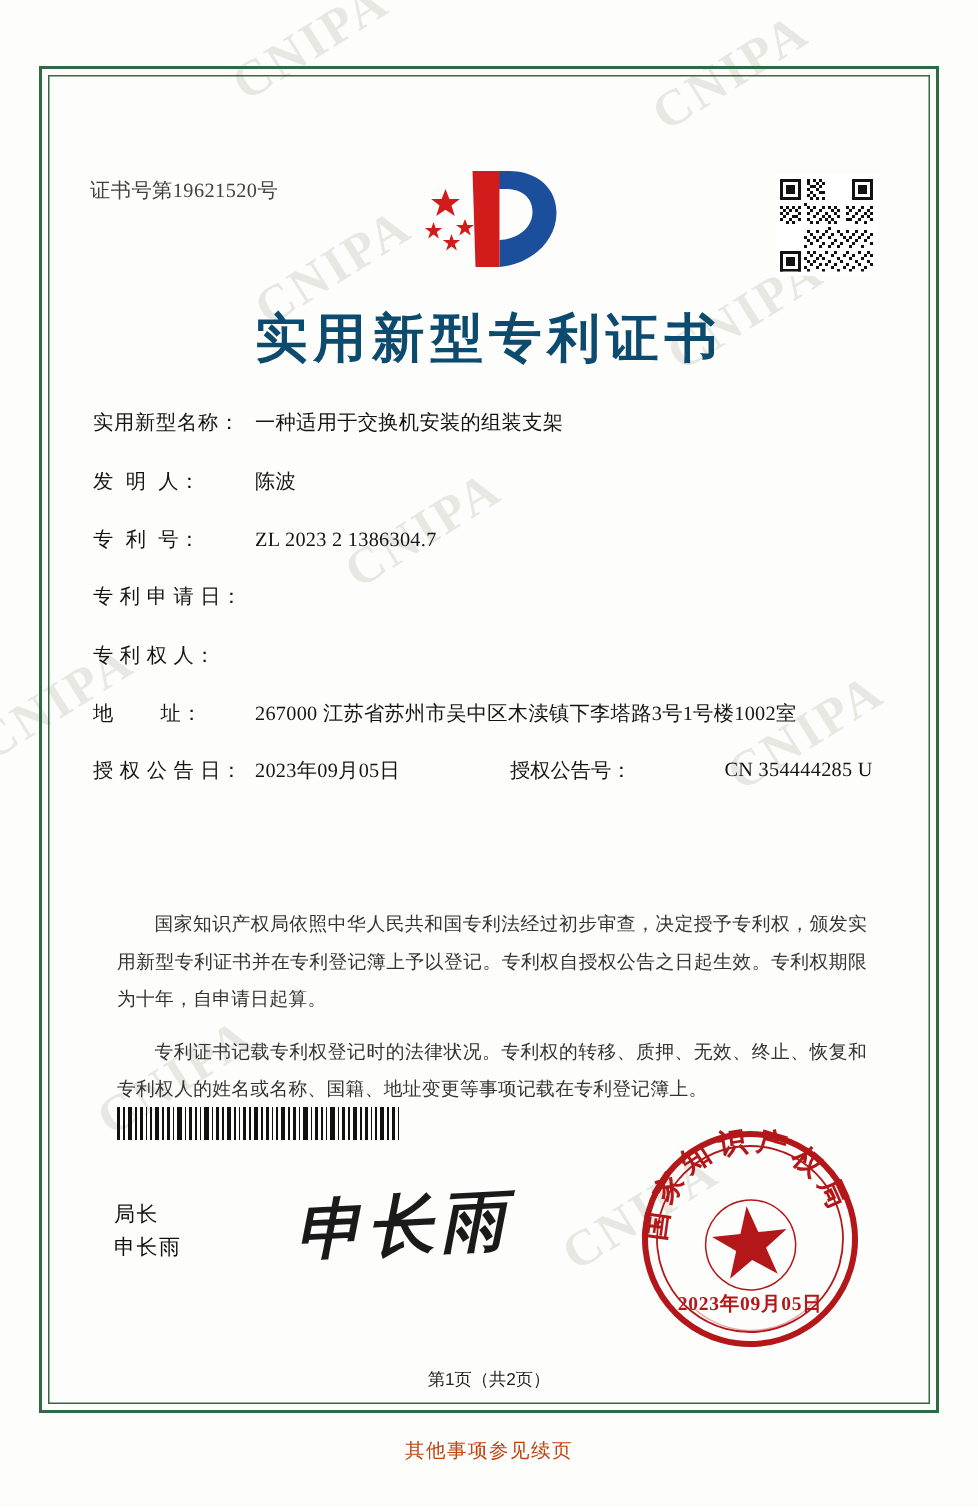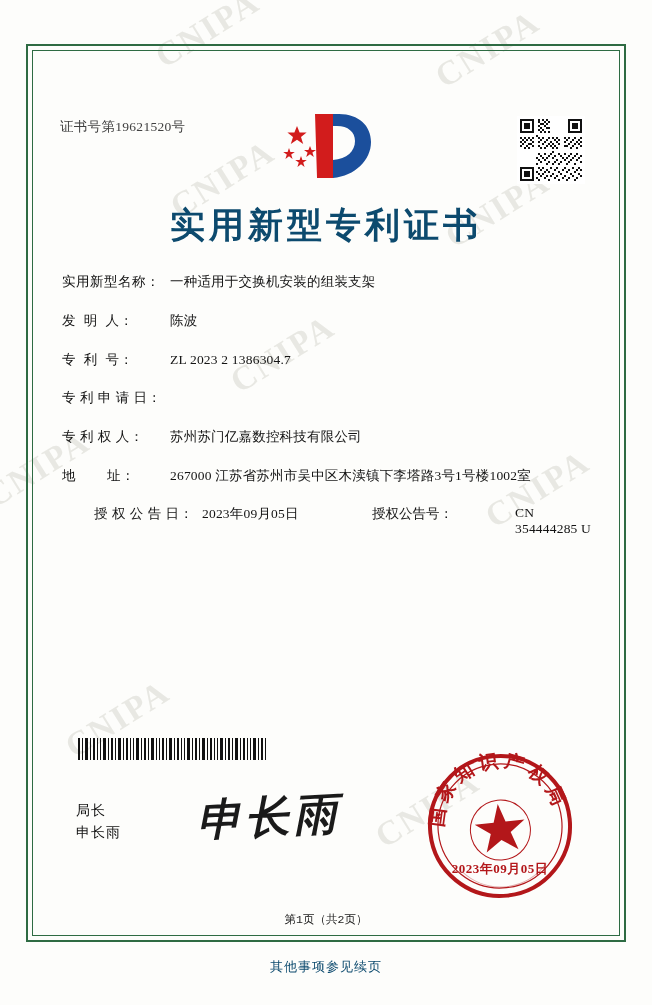--- a/index.html
+++ b/index.html
@@ -130,21 +130,21 @@
     letter-spacing: .5px;
     white-space: pre;
   }
   .row-value {
     flex: 1;
     letter-spacing: .2px;
   }
   .row-addr .row-value { line-height: 1.55; }
 
   .row-dual { display: flex; align-items: flex-start; margin-bottom: 18.5px; }
-  .dual-left { display: flex; width: 278px; flex: none; margin-left: 32px; }
+  .dual-left { display: flex; width: 278px; flex: none; }
   .dual-right { display: flex; flex: 1; gap: 35px; }
   .dual-right .row-label2 { width: 108px; flex: none; white-space: pre; }
 
   
   .para-block {
     position: absolute;
     left: 46px; top: 554px;
     width: 500px;
     font-family: "Liberation Serif", serif;
     font-size: 12.5px;
@@ -201,32 +201,32 @@
     color: #b3171a;
     letter-spacing: .5px;
   }
 
   
   .page-num {
     position: absolute;
     left: 0; top: 862px;
     width: 588px;
     text-align: center;
-    font-family: Liberation Mono, monospace;
+    font-family: Liberation Sans, sans-serif;
     font-size: 11.5px;
     color: #222;
   }
   .footer-note {
     position: absolute;
     left: 0; top: 958px;
     width: 652px;
     text-align: center;
     font-family: "Liberation Serif", serif;
     font-size: 13px;
-    color: #0c4a6e;
+    color: #c2410c;
     letter-spacing: 1px;
   }
 </style>
 </head>
 <body>
 
 <div class="page">
 
   <div class="watermark wm1">CNIPA</div>
   <div class="watermark wm2">CNIPA</div>
@@ -465,41 +465,44 @@
         <div class="row-label">专  利  号：</div>
         <div class="row-value">ZL 2023 2 1386304.7</div>
       </div>
 
       <div class="row">
         <div class="row-label">专 利 申 请 日：</div>
       </div>
 
       <div class="row">
         <div class="row-label">专 利 权 人：</div>
-        <div class="row-value">苏州苏门亿嘉数控科技有限公司</div>
       </div>
 
       <div class="row row-addr">
         <div class="row-label">地        址：</div>
         <div class="row-value">267000 江苏省苏州市吴中区木渎镇下李塔路3号1号楼1002室</div>
       </div>
 
       <div class="row-dual">
         <div class="dual-left">
           <div class="row-label">授 权 公 告 日：</div>
           <div class="row-value">2023年09月05日</div>
         </div>
         <div class="dual-right">
           <div class="row-label2">授权公告号：</div>
           <div class="row-value">CN 354444285 U</div>
         </div>
       </div>
 
     </div>
 
+    <div class="para-block">
+      <div class="para">国家知识产权局依照中华人民共和国专利法经过初步审查，决定授予专利权，颁发实用新型专利证书并在专利登记簿上予以登记。专利权自授权公告之日起生效。专利权期限为十年，自申请日起算。</div>
+      <div class="para">专利证书记载专利权登记时的法律状况。专利权的转移、质押、无效、终止、恢复和专利权人的姓名或名称、国籍、地址变更等事项记载在专利登记簿上。</div>
+    </div>
 
     <div class="barcode">
       <svg width="190" height="22" viewBox="0 0 190 22" shape-rendering="crispEdges">
         <g fill="#111">
           <rect x="0" y="0" width="2" height="22"></rect>
             <rect x="4" y="0" width="1" height="22"></rect>
           <rect x="7" y="0" width="3" height="22"></rect>
             <rect x="12" y="0" width="1" height="22"></rect>
           <rect x="15" y="0" width="2" height="22"></rect>
             <rect x="19" y="0" width="1" height="22"></rect>

